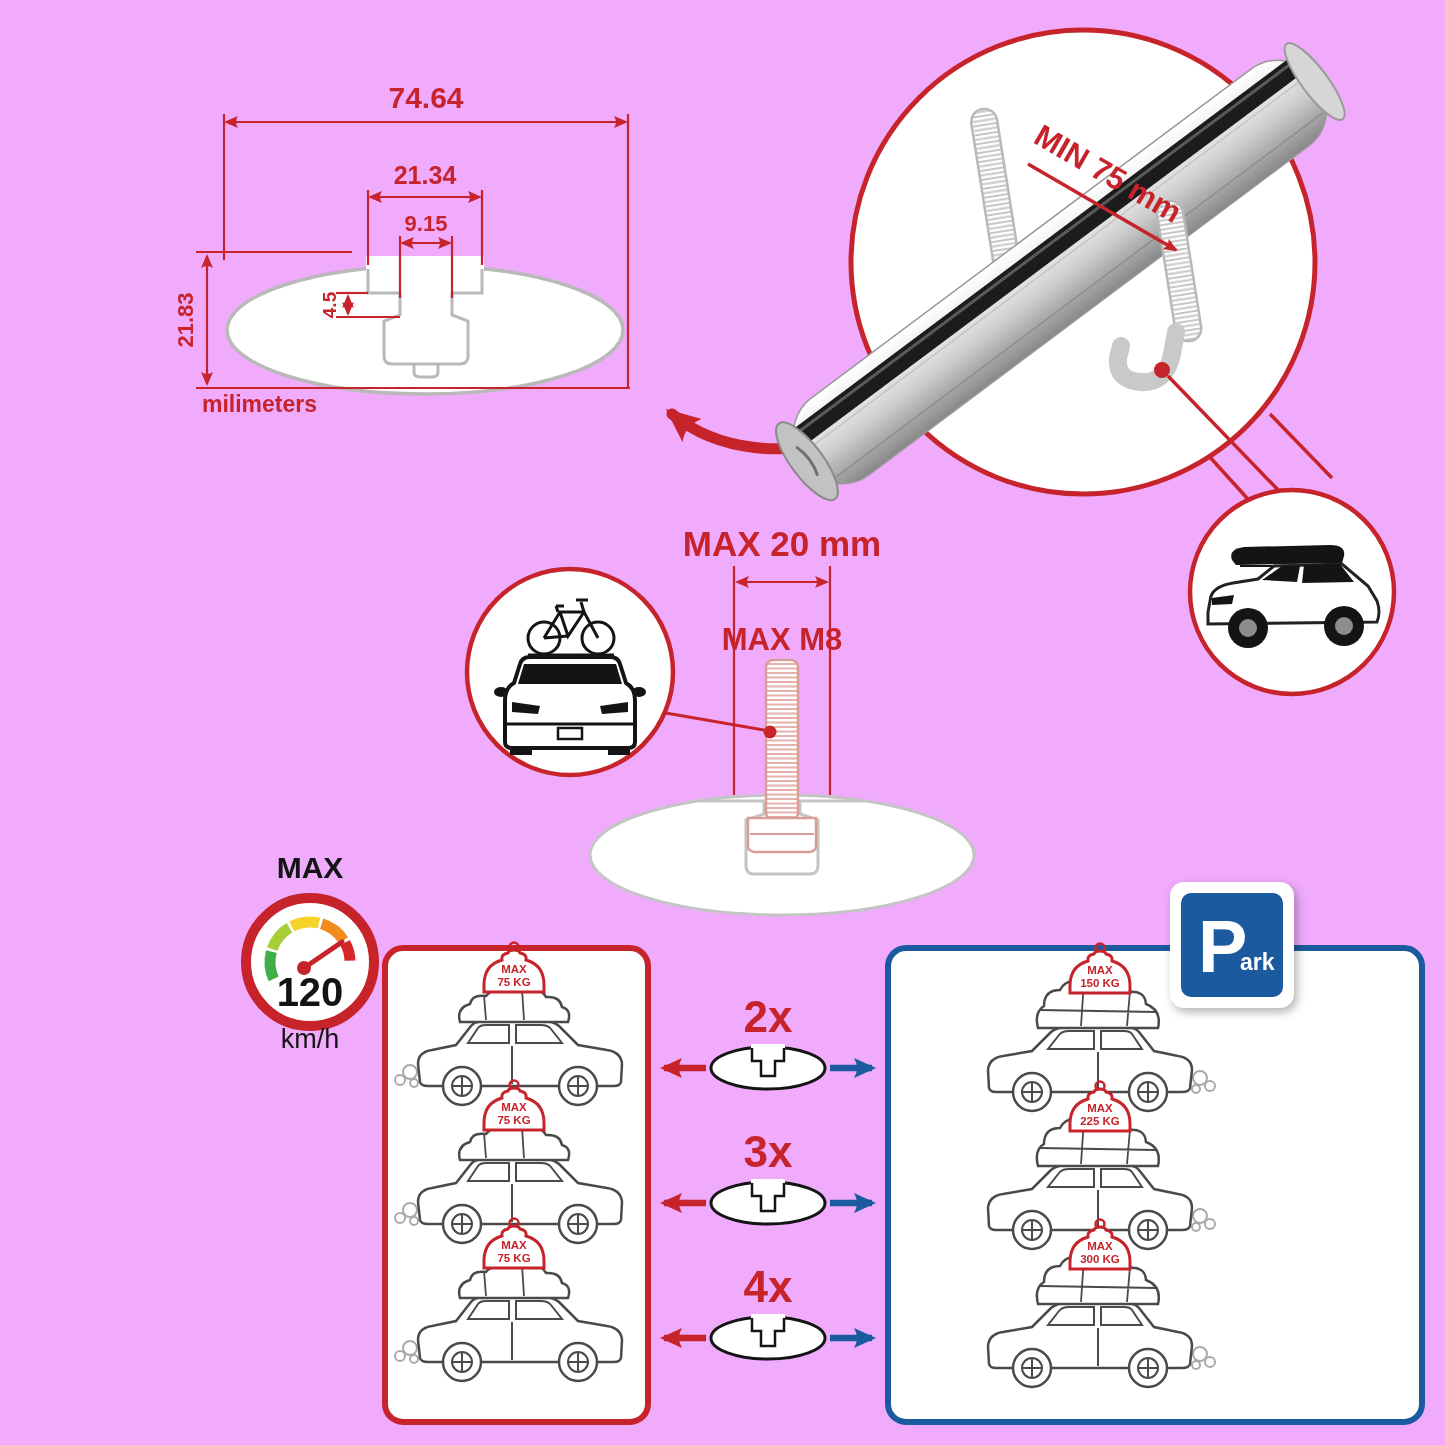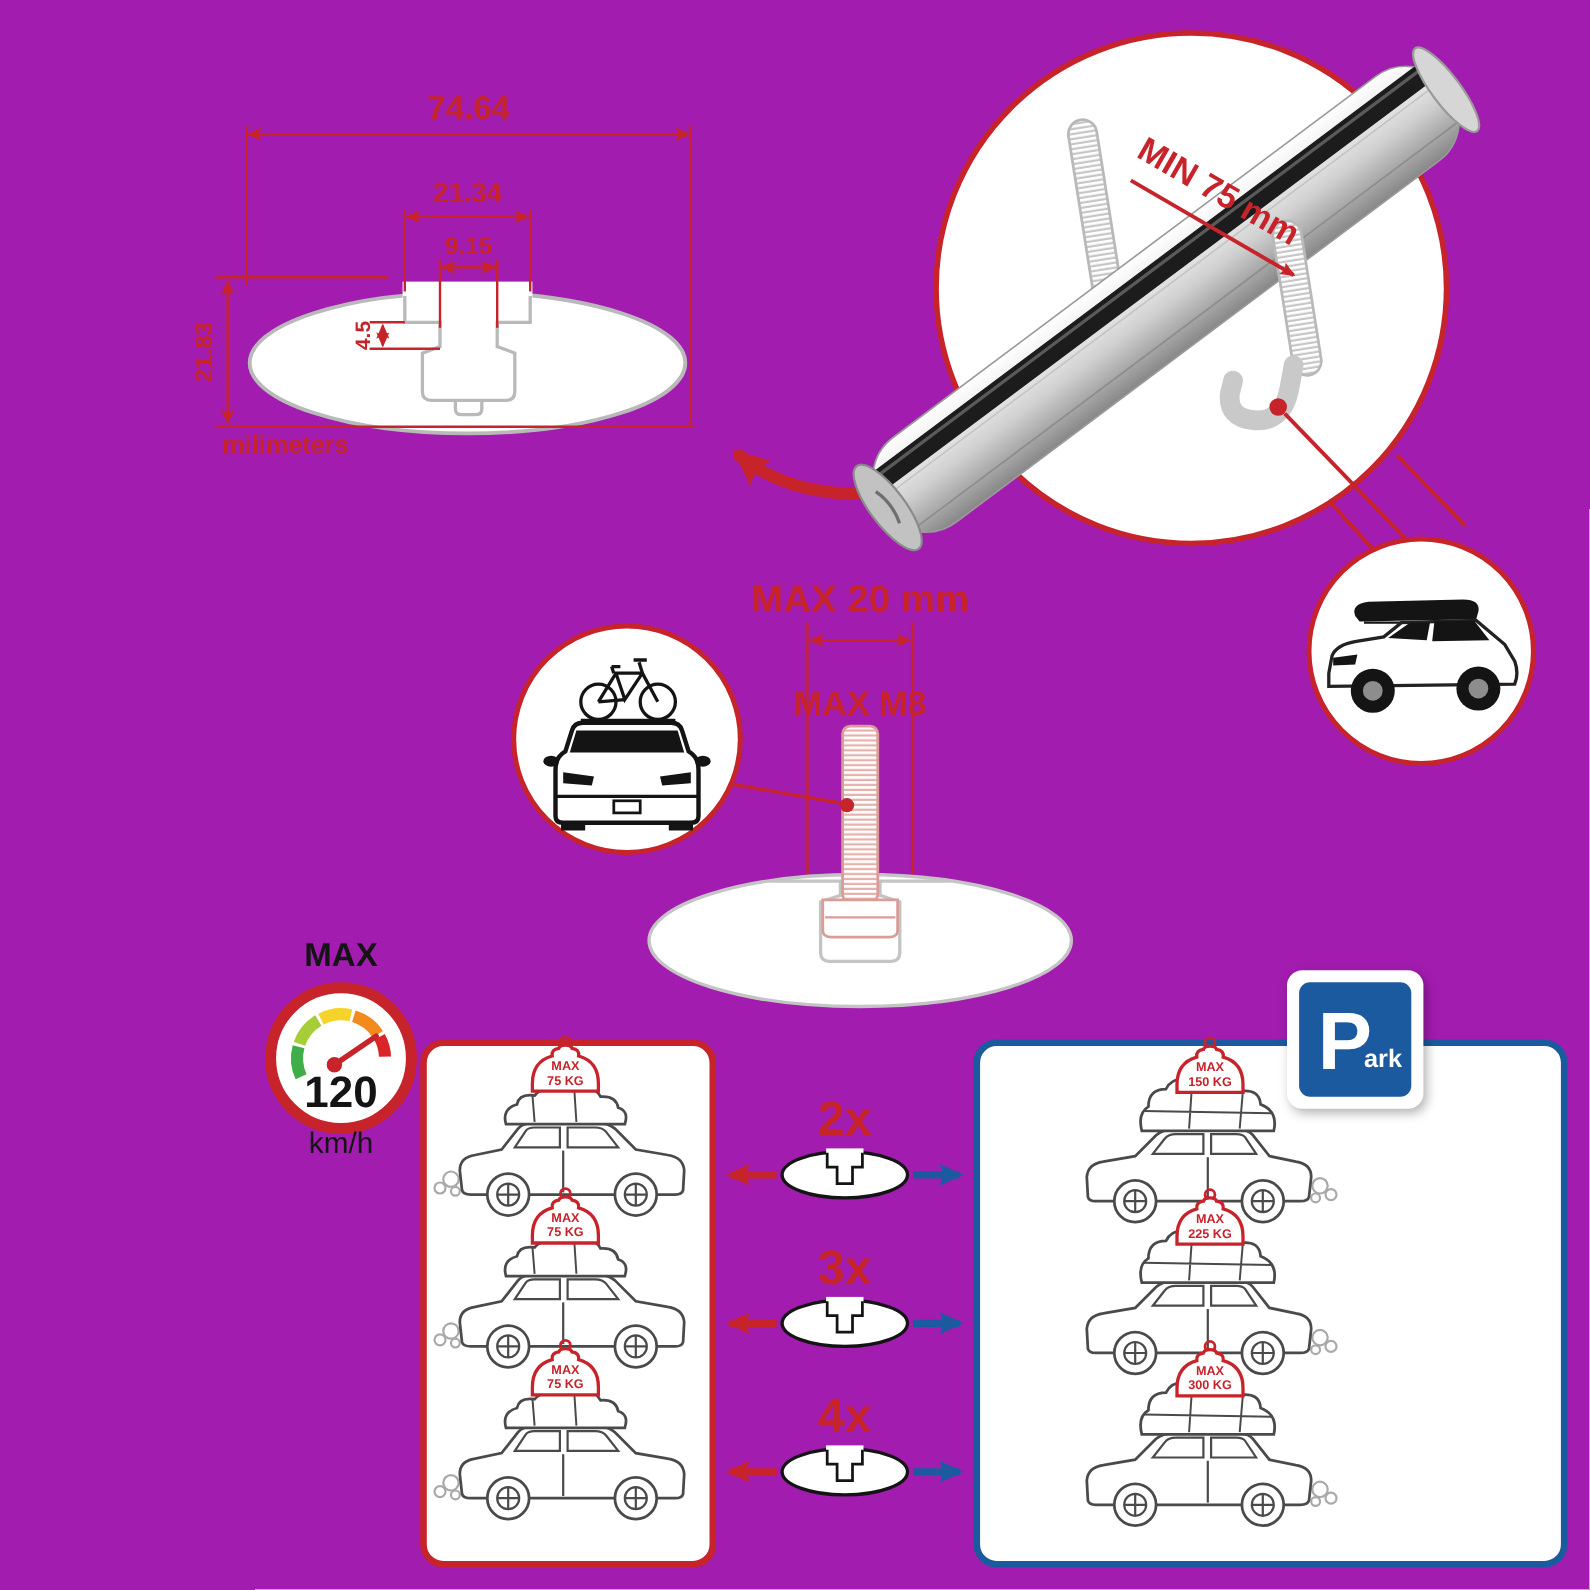--- a/index.html
+++ b/index.html
@@ -1,16 +1,16 @@
 <!DOCTYPE html>
 <html><head>
 <meta charset="utf-8">
 <style>
   html,body{margin:0;padding:0;background:#fff;}
-  #stage{position:relative;width:1445px;height:1445px;background:#a21caf;overflow:hidden;}
+  #stage{position:relative;width:1445px;height:1445px;background:#f0abfc;overflow:hidden;}
   svg{position:absolute;left:0;top:0;}
   text{font-family:"Liberation Sans", sans-serif;}
   .red   {fill:#c7232b;font-weight:bold;}
   .dim-lg{font-size:30px;} .dim-md{font-size:25px;} .dim-sm{font-size:22px;} .dim-xs{font-size:19px;}
   .unit  {font-size:23px;}
   .callout{font-size:31px;} .callout-lg{font-size:35px;}
   .count {font-size:44px;}
   .bell-t{font-size:11.5px;fill:#c7232b;font-weight:bold;}
   .speed-max{font-size:30px;font-weight:bold;fill:#141414;}
   .speed-val{font-size:40px;font-weight:bold;fill:#141414;}

